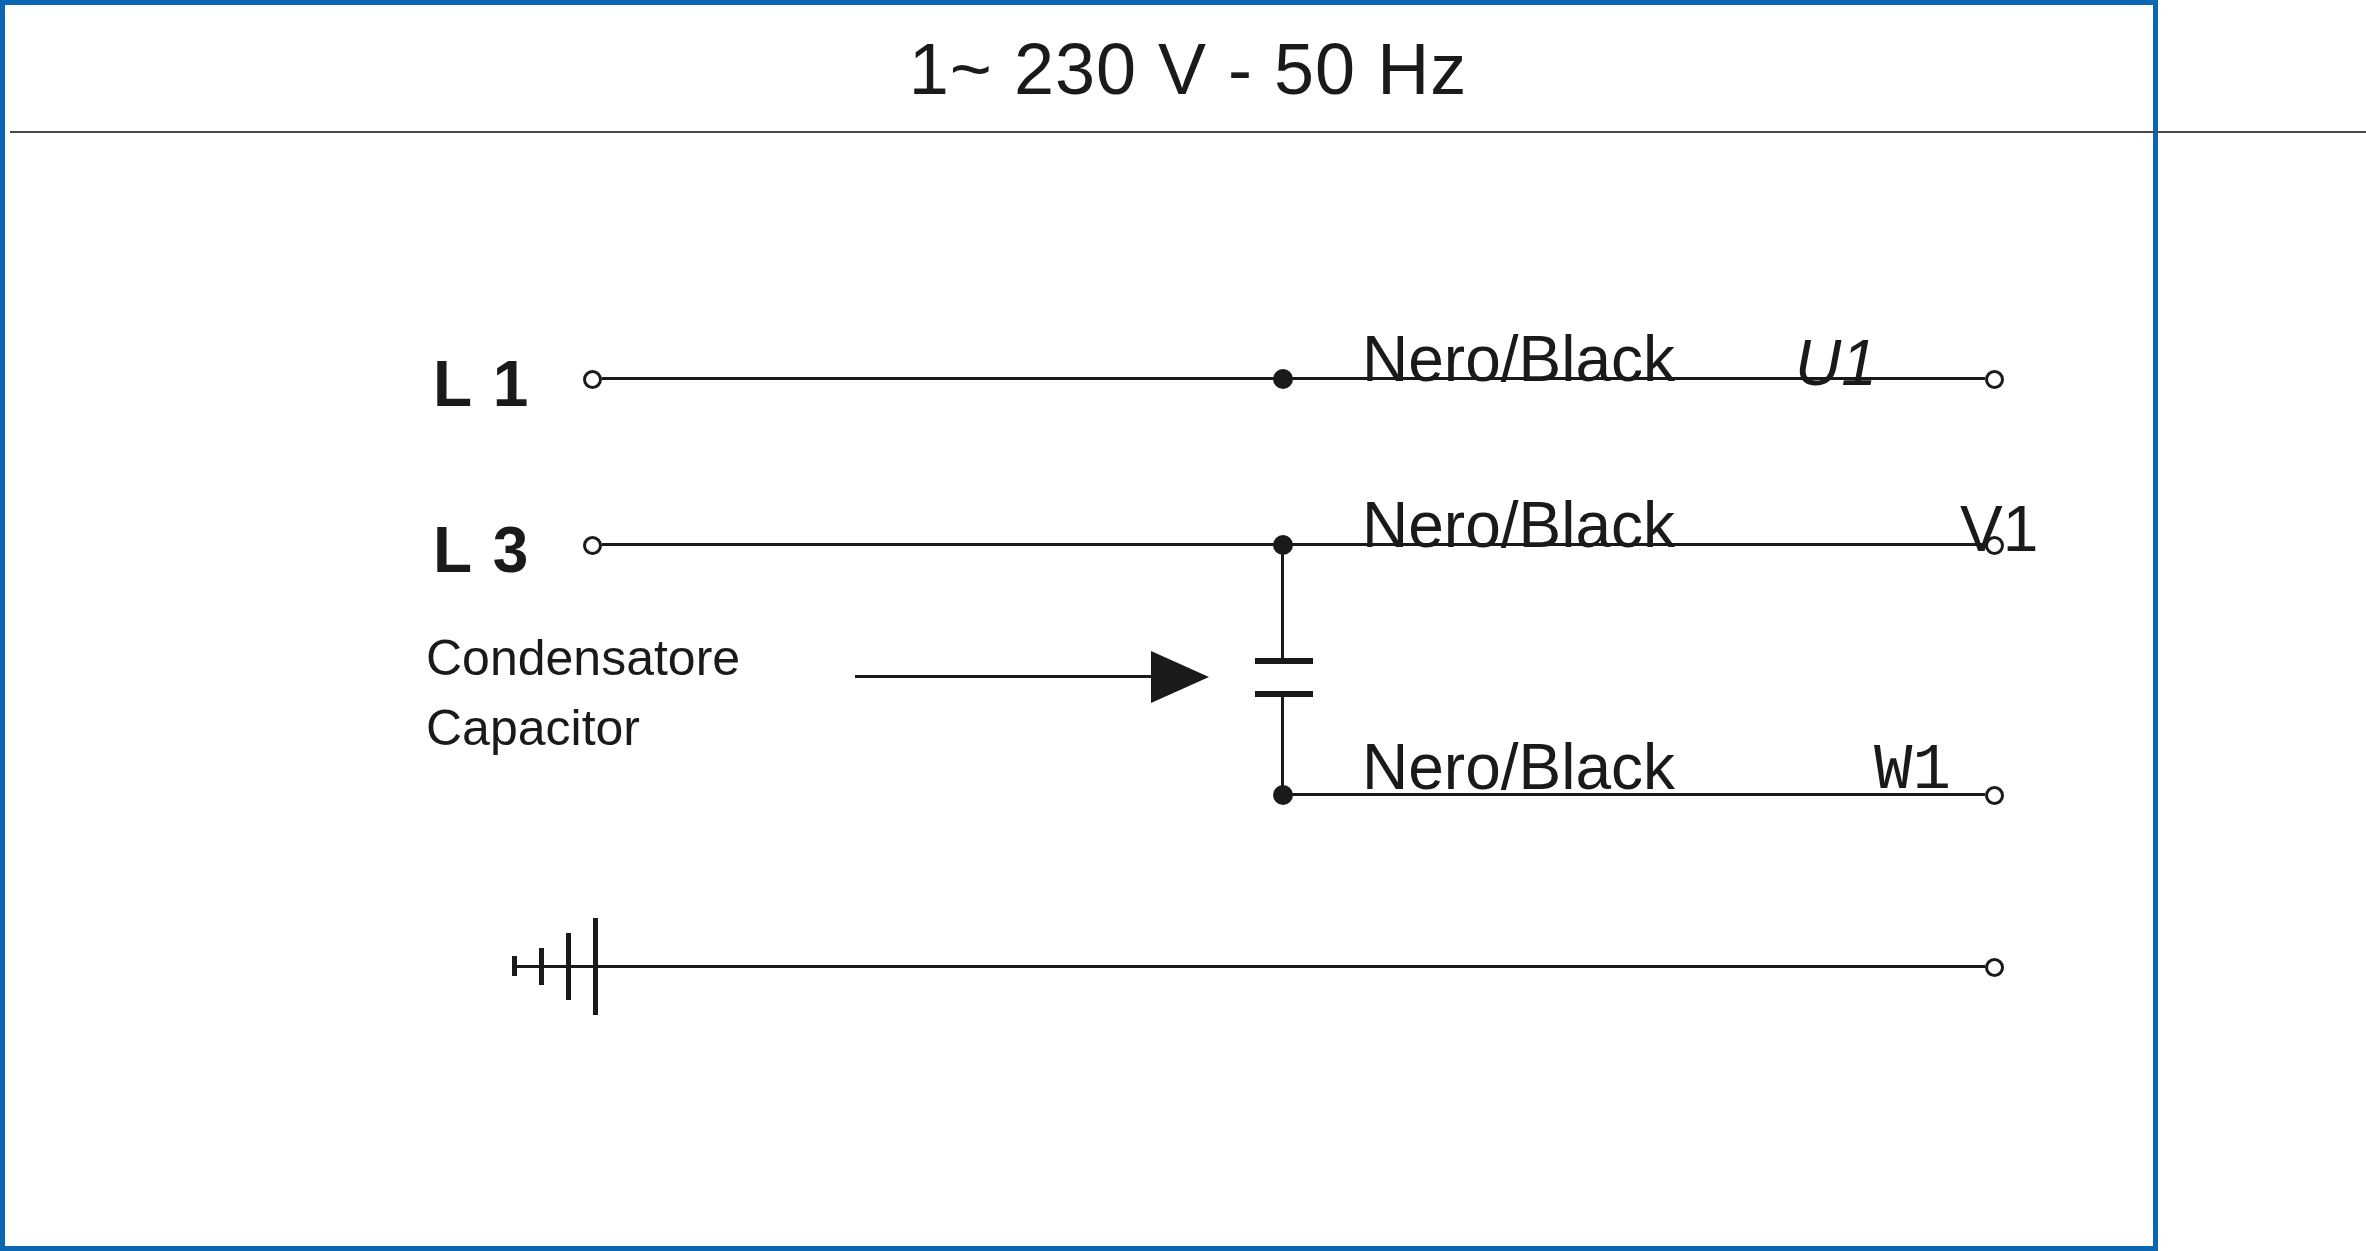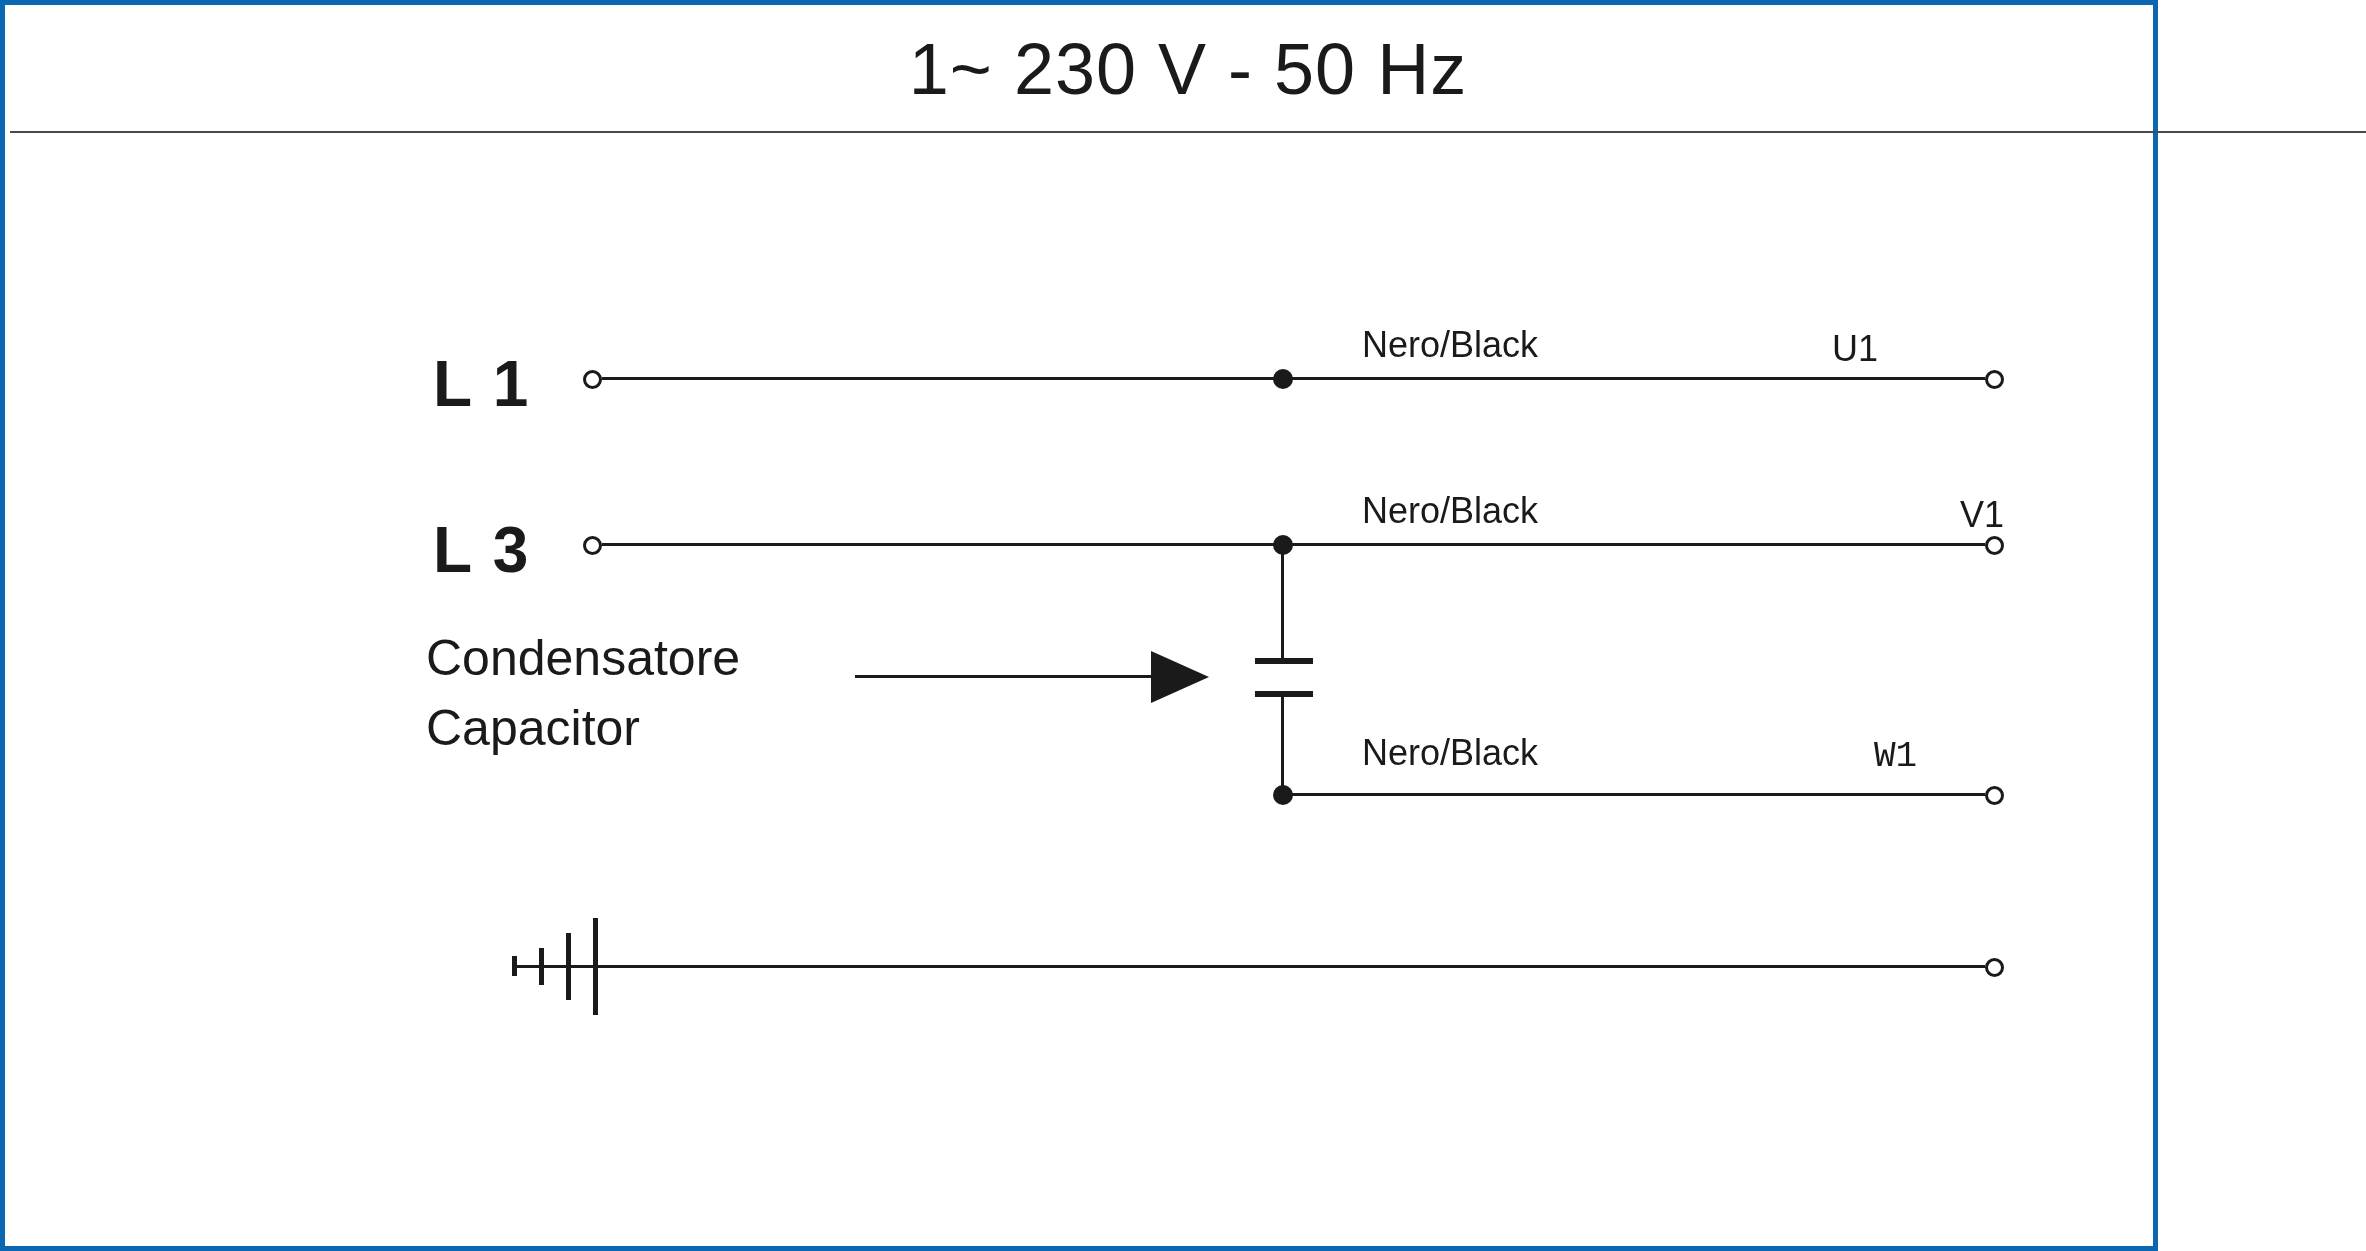--- a/index.html
+++ b/index.html
@@ -40,21 +40,21 @@
     position: absolute; width: 20px; height: 20px; border-radius: 50%;
     background: var(--ink);
   }
 
   .supply-label {
     position: absolute; font-size: 64px; font-weight: bold; line-height: 1;
     letter-spacing: 2px; white-space: pre;
   }
 
   .wire-label {
-    position: absolute; font-size: 36px; line-height: 1; white-space: pre;
+    position: absolute; font-size: 64px; line-height: 1; white-space: pre;
   }
 
   .cap-label {
     position: absolute; font-size: 50px; line-height: 1; white-space: pre;
   }
 
   .cap-plate {
     position: absolute; left: 1250px; width: 58px; height: 6px; background: var(--ink);
   }
 
@@ -80,21 +80,21 @@
   <div class="separator"></div>
 
   <div class="supply-label" style="left:428px; top:347px;">L 1</div>
   <div class="supply-label" style="left:428px; top:513px;">L 3</div>
 
   <div class="wire-h" style="left:597px; top:372px; width:1383px;"></div>
   <div class="terminal-circle" style="left:578px; top:365px;"></div>
   <div class="junction-dot" style="left:1268px; top:364px;"></div>
   <div class="terminal-circle" style="left:1980px; top:365px;"></div>
   <div class="wire-label" style="left:1357px; top:322px;">Nero/Black</div>
-  <div class="wire-label" style="left:1827px; top:326px;">U1</div>
+  <div class="wire-label" style="left:1790px; top:326px;font-style:italic;">U1</div>
 
   <div class="wire-h" style="left:597px; top:538px; width:1383px;"></div>
   <div class="terminal-circle" style="left:578px; top:531px;"></div>
   <div class="junction-dot" style="left:1268px; top:530px;"></div>
   <div class="terminal-circle" style="left:1980px; top:531px;"></div>
   <div class="wire-label" style="left:1357px; top:488px;">Nero/Black</div>
   <div class="wire-label" style="left:1955px; top:492px;">V1</div>
 
   <div class="wire-v" style="left:1276px; top:540px; height:113px;"></div>
   <div class="cap-plate" style="top:653px;"></div>

